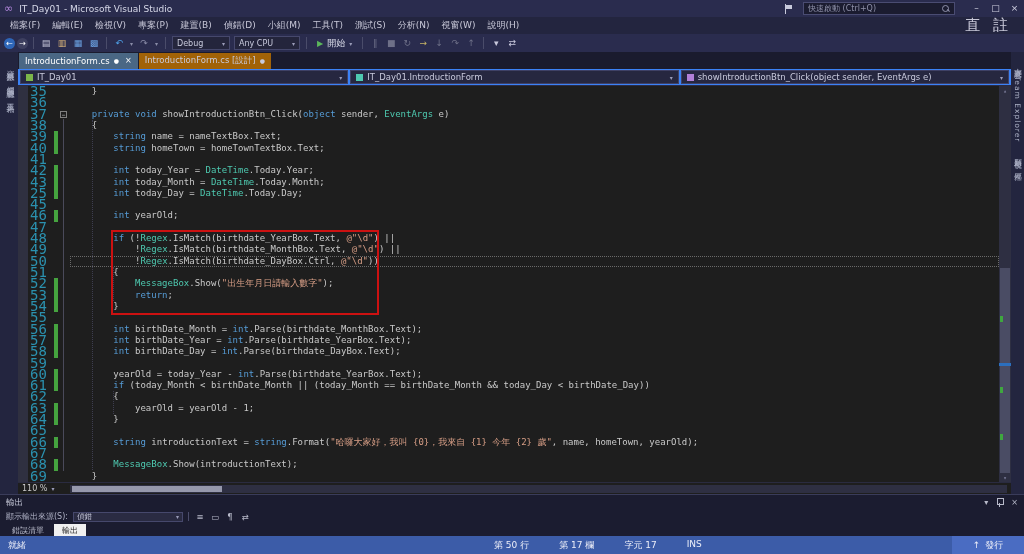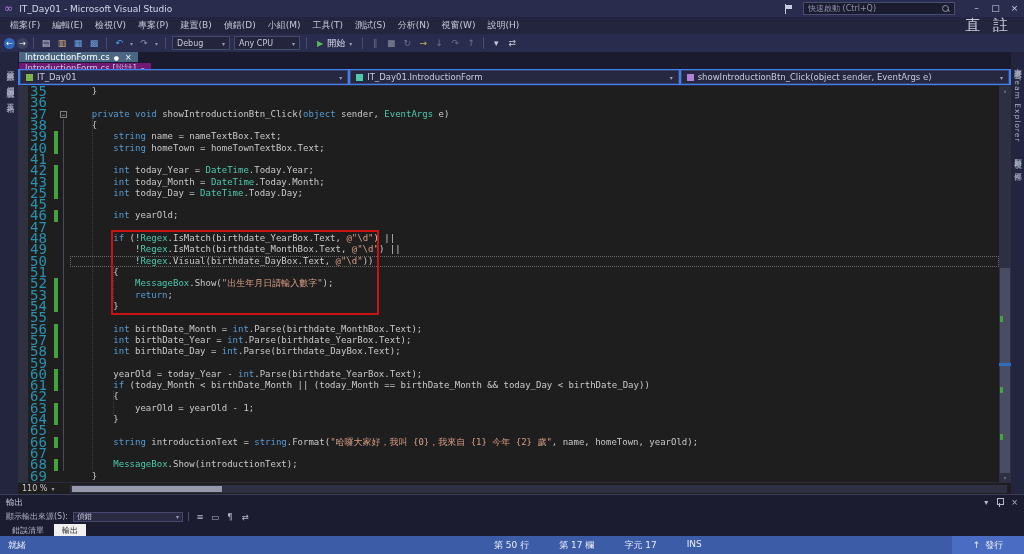--- a/index.html
+++ b/index.html
@@ -42,22 +42,22 @@
   .play{color:#5BB75B;font-size:8px;}
 
   
   .leftstrip{position:absolute;left:0;top:52px;width:18px;height:442px;background:#23253F;display:flex;flex-direction:column;align-items:center;}
   .rightstrip{position:absolute;right:0;top:52px;width:13px;height:442px;background:#23253F;display:flex;flex-direction:column;align-items:center;}
   .vtab{writing-mode:vertical-lr;font-size:8px;color:#AAAFC4;letter-spacing:1px;margin-top:12px;white-space:nowrap;}
   .rightstrip .vtab{font-size:7.5px;margin-top:10px;}
 
   
   .editorcol{position:absolute;left:18px;right:13px;top:52px;height:442px;display:flex;flex-direction:column;}
-  .doctabs{height:17px;background:#1A1B2E;display:flex;align-items:flex-start;gap:1px;padding-left:1px;flex-direction:column;}
-  .dtab{height:16px;display:flex;align-items:center;gap:4px;padding:0 6px;background:#701a75;color:#C8CADC;font-size:8.5px;white-space:nowrap;}
+  .doctabs{height:17px;background:#1A1B2E;display:flex;align-items:center;gap:1px;padding-left:1px;}
+  .dtab{height:16px;display:flex;align-items:center;gap:4px;padding:0 6px;background:#a16207;color:#C8CADC;font-size:8.5px;white-space:nowrap;}
   .dtab.active{background:#4A6784;color:#FFFFFF;}
   .dot{font-size:6px;}
   .tclose{font-size:8px;padding-left:2px;}
   .navbar{height:17px;background:#3b82f6;display:flex;gap:2px;padding:1px 2px;border-bottom:1px solid #2A2B45;}
   .ncombo{flex:1;height:14px;background:#262740;border:1px solid #3F4166;display:flex;align-items:center;gap:4px;padding:0 5px;font-size:8.5px;color:#C8CADC;overflow:hidden;}
   .ncombo .nval{flex:1;white-space:nowrap;overflow:hidden;}
   .nicon{width:7px;height:7px;flex:0 0 7px;}
   .nicon.proj{background:#7CB54A;}
   .nicon.cls{background:#4EC9B0;}
   .nicon.meth{background:#B180D7;}
@@ -316,21 +316,21 @@
           <div class="cl"><span class="tok-p">        </span><span class="tok-k">string</span><span class="tok-p"> homeTown = homeTownTextBox.Text;</span></div>
           <div class="cl"></div>
           <div class="cl"><span class="tok-p">        </span><span class="tok-k">int</span><span class="tok-p"> today_Year = </span><span class="tok-t">DateTime</span><span class="tok-p">.Today.Year;</span></div>
           <div class="cl"><span class="tok-p">        </span><span class="tok-k">int</span><span class="tok-p"> today_Month = </span><span class="tok-t">DateTime</span><span class="tok-p">.Today.Month;</span></div>
           <div class="cl"><span class="tok-p">        </span><span class="tok-k">int</span><span class="tok-p"> today_Day = </span><span class="tok-t">DateTime</span><span class="tok-p">.Today.Day;</span></div>
           <div class="cl"></div>
           <div class="cl"><span class="tok-p">        </span><span class="tok-k">int</span><span class="tok-p"> yearOld;</span></div>
           <div class="cl"></div>
           <div class="cl"><span class="tok-p">        </span><span class="tok-k">if</span><span class="tok-p"> (!</span><span class="tok-t">Regex</span><span class="tok-p">.IsMatch(birthdate_YearBox.Text, </span><span class="tok-s">@"\d"</span><span class="tok-p">) ||</span></div>
           <div class="cl"><span class="tok-p">            !</span><span class="tok-t">Regex</span><span class="tok-p">.IsMatch(birthdate_MonthBox.Text, </span><span class="tok-s">@"\d"</span><span class="tok-p">) ||</span></div>
-          <div class="cl caret"><span class="tok-p">            !</span><span class="tok-t">Regex</span><span class="tok-p">.Visual(birthdate_DayBox.Text, </span><span class="tok-s">@"\d"</span><span class="tok-p">))</span></div>
+          <div class="cl caret"><span class="tok-p">            !</span><span class="tok-t">Regex</span><span class="tok-p">.IsMatch(birthdate_DayBox.Ctrl, </span><span class="tok-s">@"\d"</span><span class="tok-p">))</span></div>
           <div class="cl"><span class="tok-p">        {</span></div>
           <div class="cl"><span class="tok-p">            </span><span class="tok-t">MessageBox</span><span class="tok-p">.Show(</span><span class="tok-s">"出生年月日請輸入數字"</span><span class="tok-p">);</span></div>
           <div class="cl"><span class="tok-p">            </span><span class="tok-k">return</span><span class="tok-p">;</span></div>
           <div class="cl"><span class="tok-p">        }</span></div>
           <div class="cl"></div>
           <div class="cl"><span class="tok-p">        </span><span class="tok-k">int</span><span class="tok-p"> birthDate_Month = </span><span class="tok-k">int</span><span class="tok-p">.Parse(birthdate_MonthBox.Text);</span></div>
           <div class="cl"><span class="tok-p">        </span><span class="tok-k">int</span><span class="tok-p"> birthDate_Year = </span><span class="tok-k">int</span><span class="tok-p">.Parse(birthdate_YearBox.Text);</span></div>
           <div class="cl"><span class="tok-p">        </span><span class="tok-k">int</span><span class="tok-p"> birthDate_Day = </span><span class="tok-k">int</span><span class="tok-p">.Parse(birthdate_DayBox.Text);</span></div>
           <div class="cl"></div>
           <div class="cl"><span class="tok-p">        yearOld = today_Year - </span><span class="tok-k">int</span><span class="tok-p">.Parse(birthdate_YearBox.Text);</span></div>

